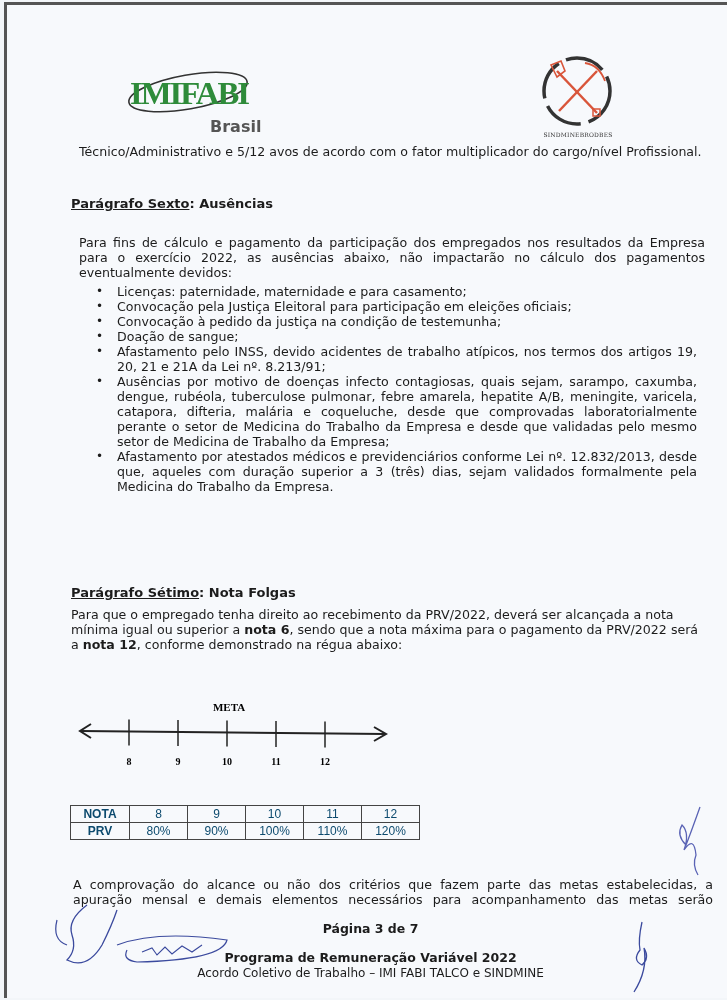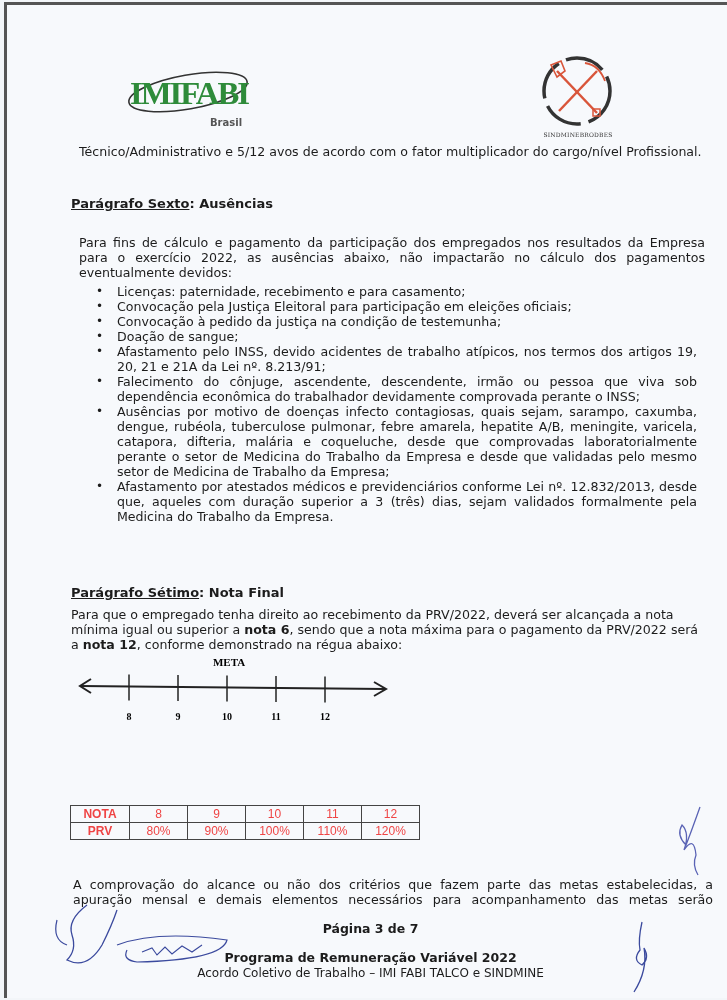--- a/index.html
+++ b/index.html
@@ -14,21 +14,21 @@
       position: absolute; left: 4px; top: 2px; width: 723px; height: 996px;
       background: #f7f9fc;
       border-left: 3px solid #555;
       border-top: 3px solid #555;
       box-sizing: border-box;
     }
     .logo-left { position: absolute; left: 86px; top: 62px; width: 130px; height: 70px; margin-left: 31px; }
     .logo-left svg { width: 130px; height: 50px; display: block; }
     .logo-left .brasil {
       position: absolute; left: 86px; top: 50px;
-      font-family: "DejaVu Sans", sans-serif; font-weight: bold; font-size: 10px; color: #555;
+      font-family: "DejaVu Sans", sans-serif; font-weight: bold; font-size: 16px; color: #555;
     }
     .logo-right { position: absolute; left: 526px; top: 48px; width: 90px; height: 90px; }
     .logo-right svg { width: 76px; height: 76px; display: block; margin-left: 6px; }
     .logo-right .caption {
       position: absolute; left: 0; top: 78px; width: 90px; text-align: center;
       font-family: "DejaVu Serif", serif; font-size: 6px; color: #333; letter-spacing: 0.2px;
     }
     .txt { position: absolute; font-size: 12.6px; line-height: 15px; }
     .justify { text-align: justify; text-align-last: left; margin-left: 8px; }
     h2 {
@@ -36,30 +36,30 @@
     }
     h2 .u { text-decoration: underline; }
     ul.bullets {
       position: absolute; left: 86px; top: 279px; width: 604px; margin: 0; padding: 0;
       list-style: none; font-size: 12.6px; line-height: 15px;
     }
     ul.bullets li { position: relative; padding-left: 24px; text-align: justify; }
     ul.bullets li::before {
       content: "\2022"; position: absolute; left: 3px; top: 0; font-size: 12px;
     }
-    .ruler { position: absolute; left: 68px; top: 651px; width: 320px; height: 75px; }
+    .ruler { position: absolute; left: 68px; top: 696px; width: 320px; height: 75px; }
     .ruler svg { width: 320px; height: 75px; display: block; }
     .ruler .meta { font-family: "Liberation Serif", serif; font-weight: bold; font-size: 11px; }
     .ruler .tick-label { font-family: "Liberation Serif", serif; font-weight: bold; font-size: 10px; }
     table.nota {
       position: absolute; left: 63px; top: 800px; border-collapse: collapse;
       font-family: "Liberation Sans", sans-serif; font-size: 12px;
     }
     table.nota td {
-      border: 1px solid #444; height: 16px; padding: 0; text-align: center; color: #ef4444;
+      border: 1px solid #444; height: 16px; padding: 0; text-align: center; color: #0c4a6e;
     }
     table.nota td.head { font-weight: bold; width: 58px; }
     table.nota td.val { width: 57px; }
     .footer { position: absolute; left: 0; width: 727px; text-align: center; }
     .sig { position: absolute; }
   </style>
 </head>
 <body>
 
 <div class="page">
@@ -86,32 +86,31 @@
 
   <div class="txt justify" style="left:64px; top:139px; width:626px;">Técnico/Administrativo e 5/12 avos de acordo com o fator multiplicador do cargo/nível Profissional.</div>
 
   <h2 style="left:64px; top:191px;">
     <span class="u">Parágrafo Sexto</span><span>: Ausências</span>
   </h2>
 
   <div class="txt justify" style="left:64px; top:230px; width:626px;">Para fins de cálculo e pagamento da participação dos empregados nos resultados da Empresa para o exercício 2022, as ausências abaixo, não impactarão no cálculo dos pagamentos eventualmente devidos:</div>
 
   <ul class="bullets">
-    <li>Licenças: paternidade, recebimento e para casamento;</li>
+    <li>Licenças: paternidade, maternidade e para casamento;</li>
     <li>Convocação pela Justiça Eleitoral para participação em eleições oficiais;</li>
     <li>Convocação à pedido da justiça na condição de testemunha;</li>
     <li>Doação de sangue;</li>
     <li>Afastamento pelo INSS, devido acidentes de trabalho atípicos, nos termos dos artigos 19, 20, 21 e 21A da Lei nº. 8.213/91;</li>
-    <li>Falecimento do cônjuge, ascendente, descendente, irmão ou pessoa que viva sob dependência econômica do trabalhador devidamente comprovada perante o INSS;</li>
     <li>Ausências por motivo de doenças infecto contagiosas, quais sejam, sarampo, caxumba, dengue, rubéola, tuberculose pulmonar, febre amarela, hepatite A/B, meningite, varicela, catapora, difteria, malária e coqueluche, desde que comprovadas laboratorialmente perante o setor de Medicina do Trabalho da Empresa e desde que validadas pelo mesmo setor de Medicina de Trabalho da Empresa;</li>
     <li>Afastamento por atestados médicos e previdenciários conforme Lei nº. 12.832/2013, desde que, aqueles com duração superior a 3 (três) dias, sejam validados formalmente pela Medicina do Trabalho da Empresa.</li>
   </ul>
 
   <h2 style="left:64px; top:580px;">
-    <span class="u">Parágrafo Sétimo</span><span>: Nota Final</span>
+    <span class="u">Parágrafo Sétimo</span><span>: Nota Folgas</span>
   </h2>
 
   <div class="txt" style="left:64px; top:602px; width:630px;"><span>Para que o empregado tenha direito ao recebimento da PRV/2022, deverá ser alcançada a nota mínima igual ou superior a </span><b>nota 6</b><span>, sendo que a nota máxima para o pagamento da PRV/2022 será a </span><b>nota 12</b><span>, conforme demonstrado na régua abaixo:</span></div>
 
   <div class="ruler">
     <svg viewBox="0 0 320 75" id="ruler-svg">
       <text class="meta" x="154" y="10" text-anchor="middle">META</text>
       <line x1="6" y1="30" x2="310" y2="33" stroke="#222" stroke-width="2"></line>
       <polyline points="16,23 5,30 16,37" fill="none" stroke="#222" stroke-width="2"></polyline>
       <polyline points="299,26 311,33 299,40" fill="none" stroke="#222" stroke-width="2"></polyline>

